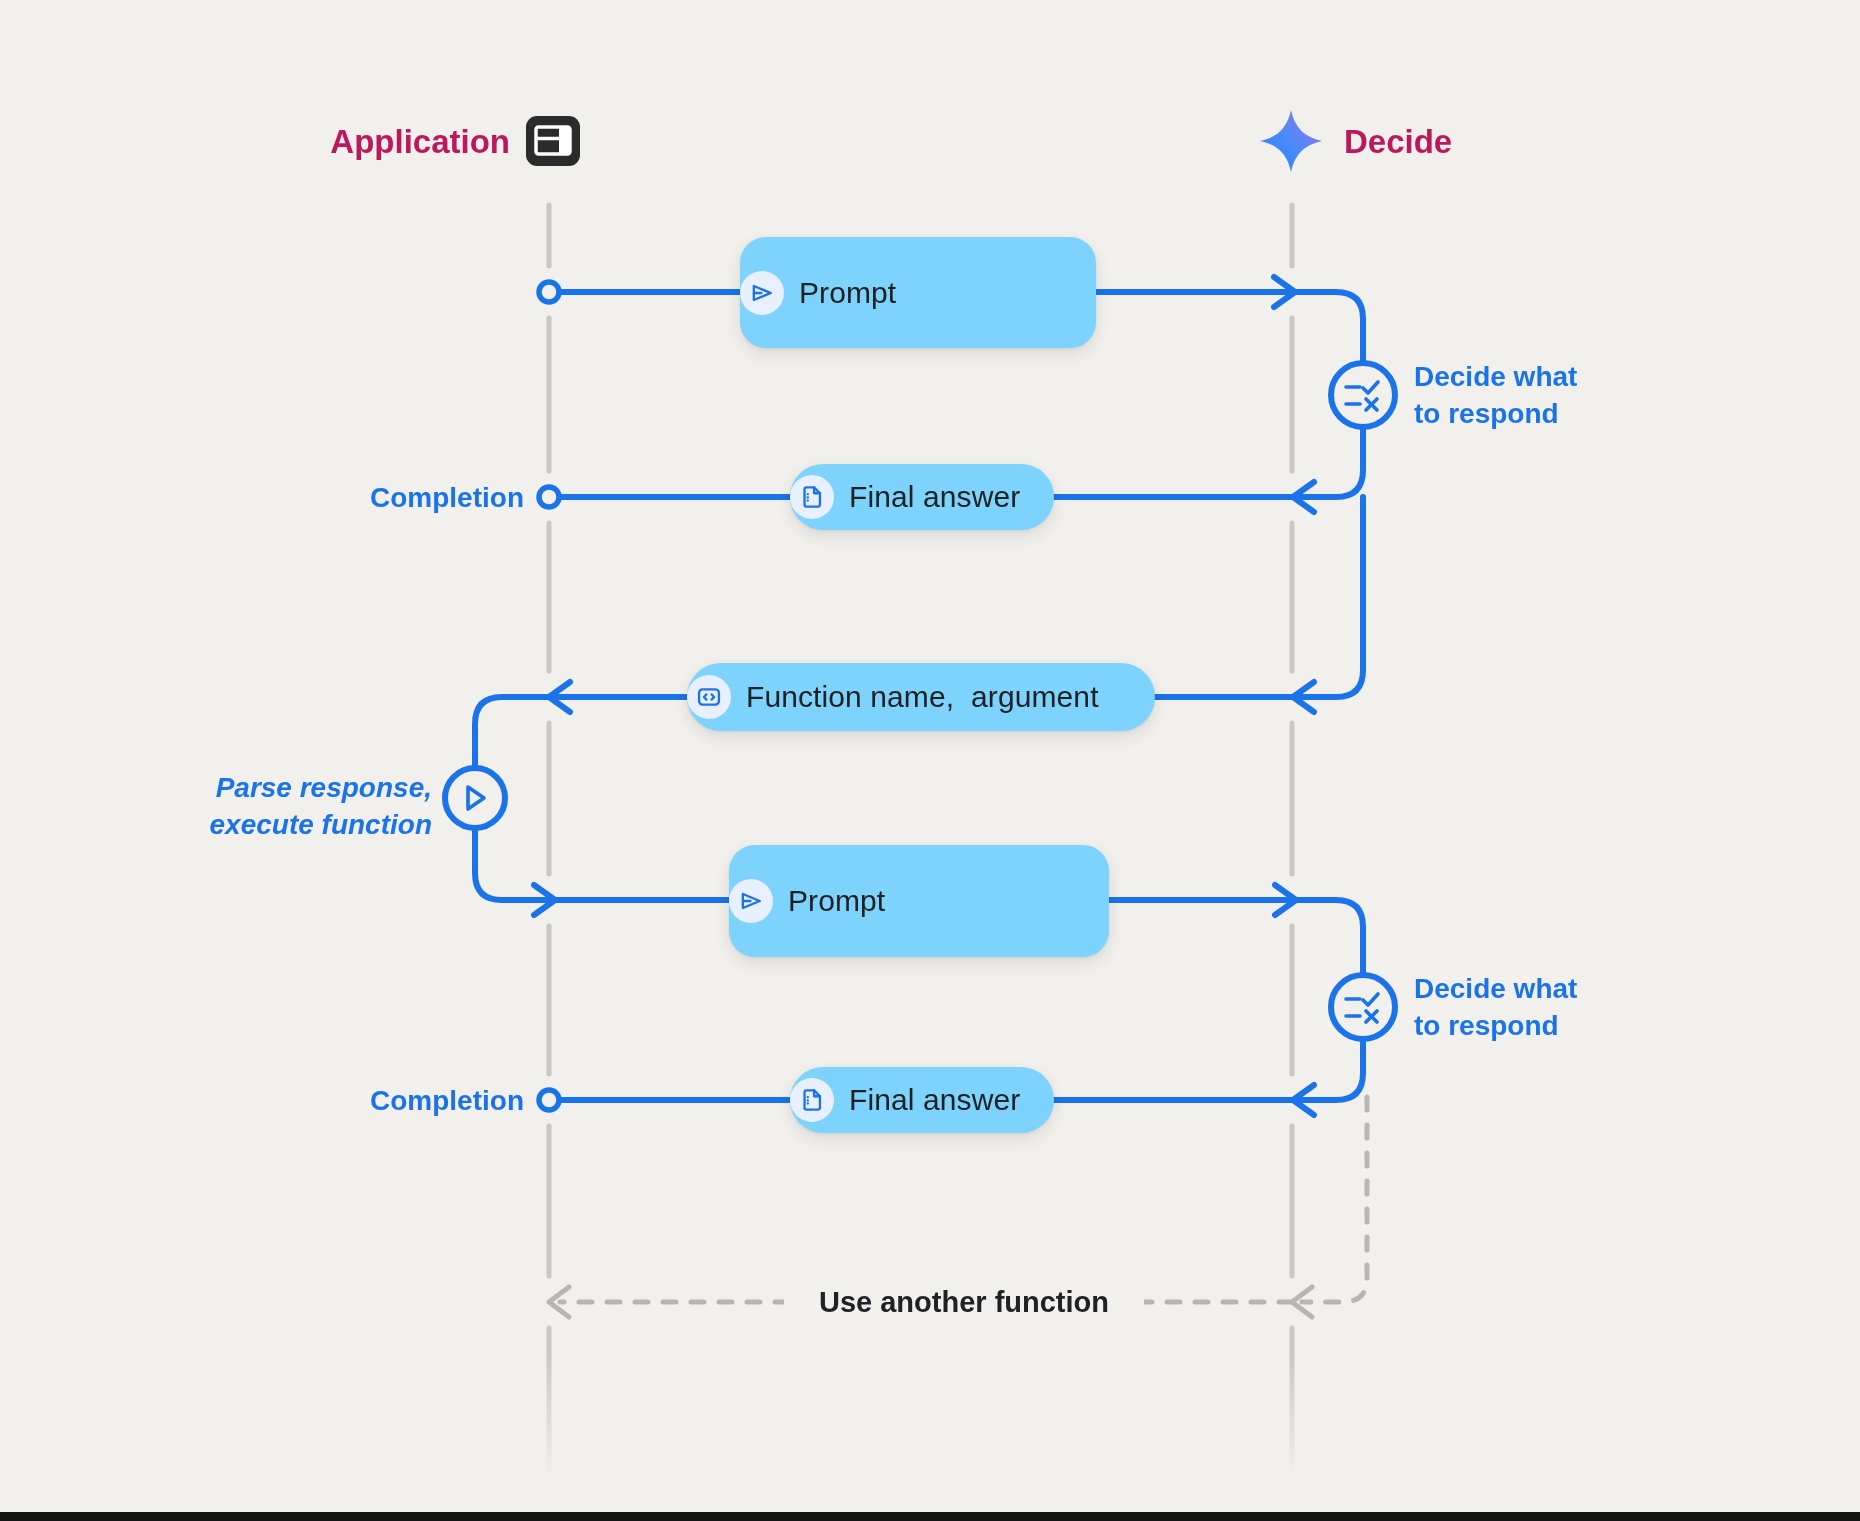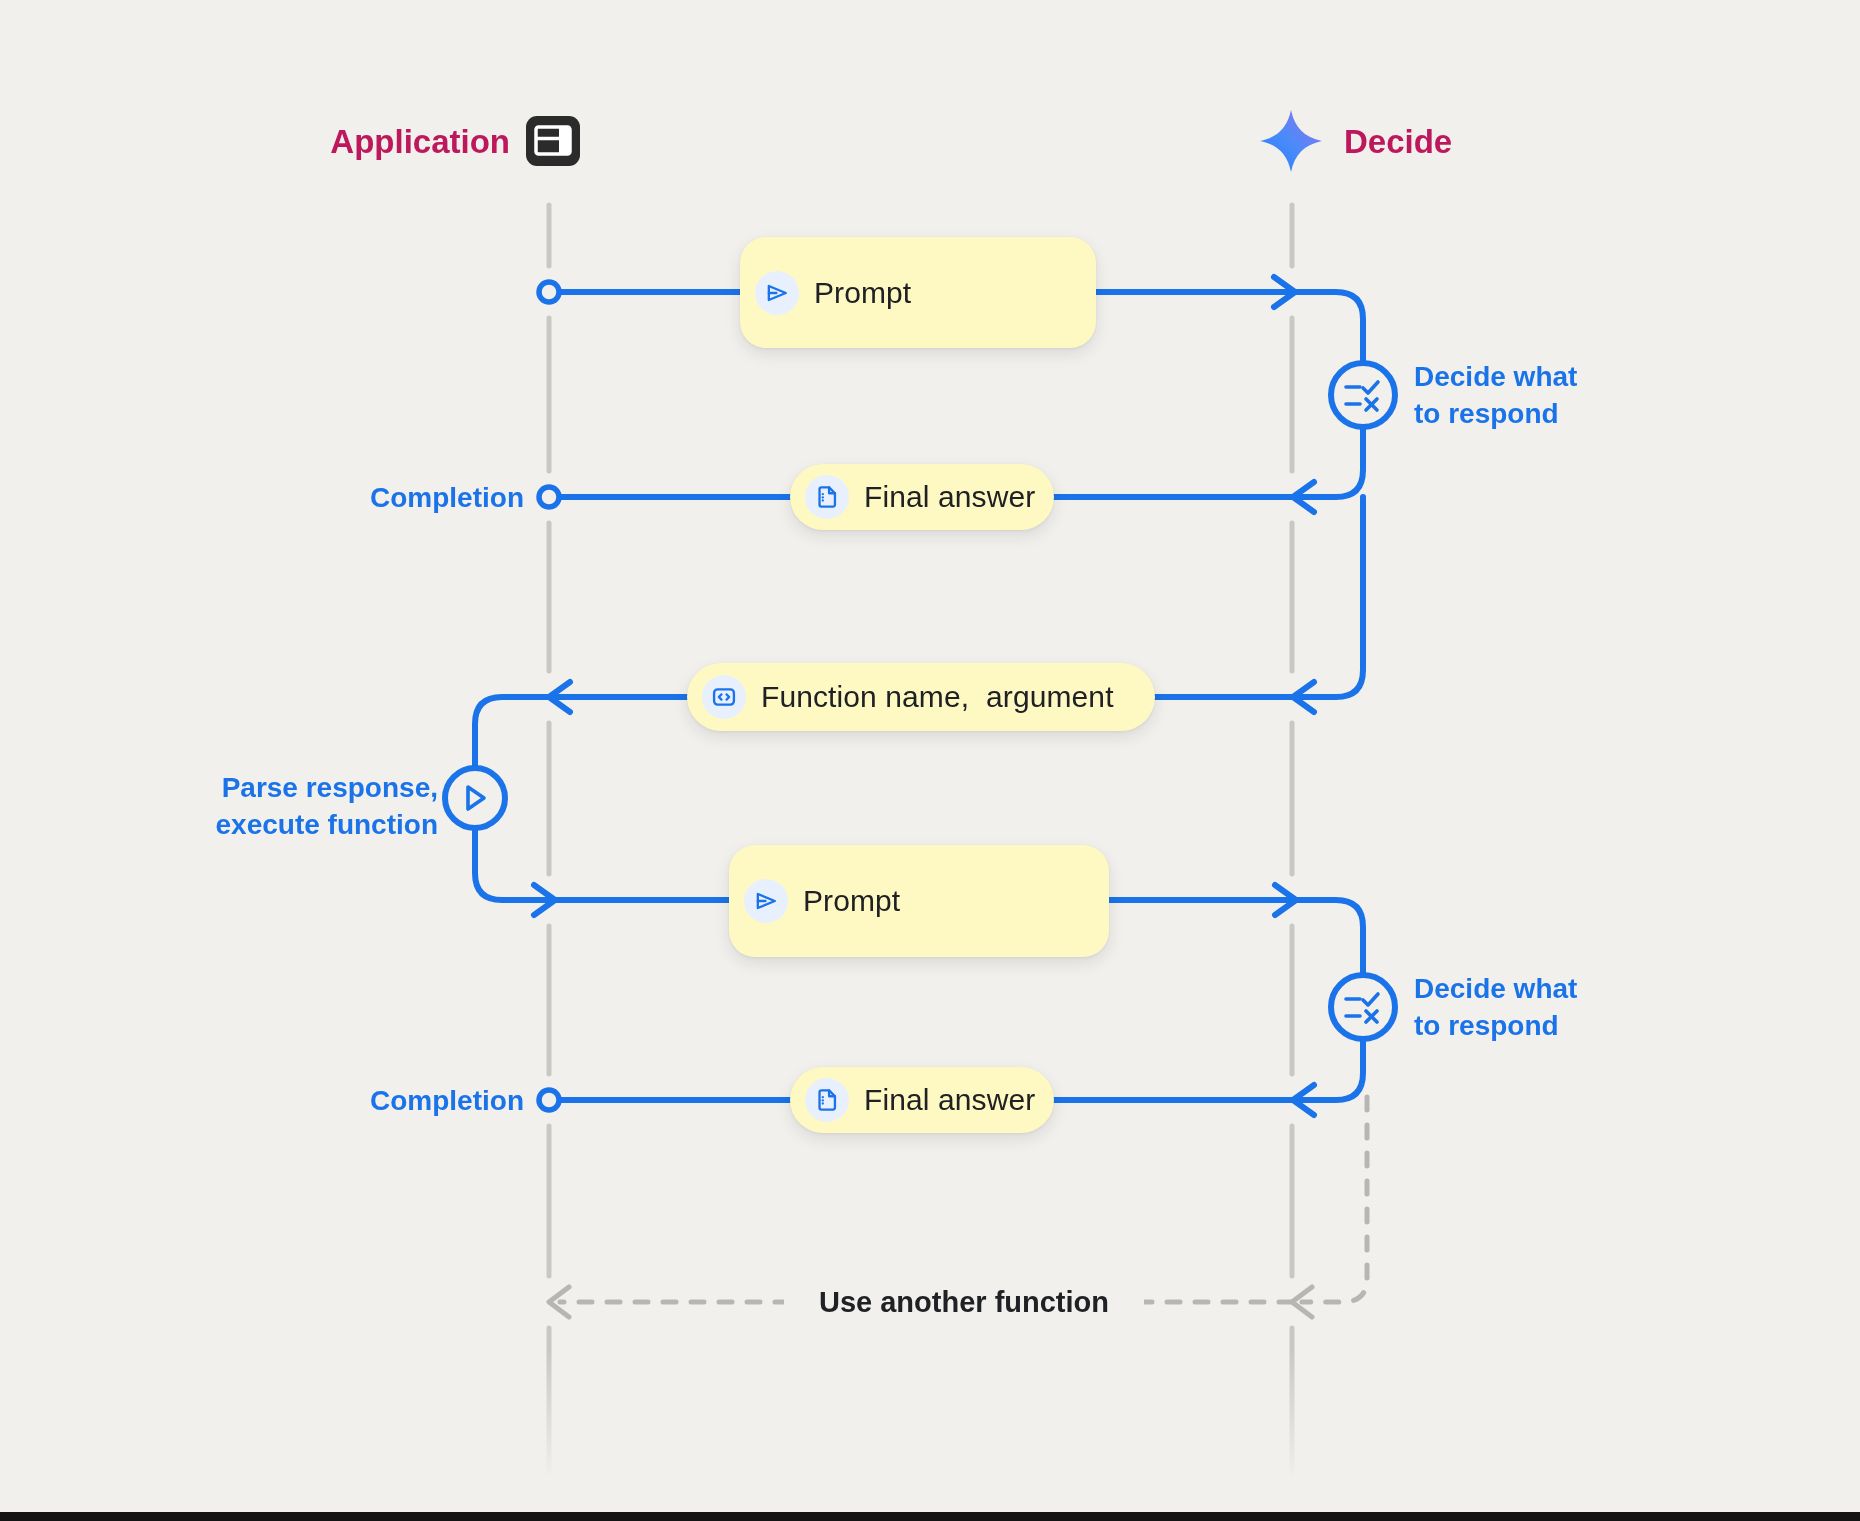--- a/index.html
+++ b/index.html
@@ -13,22 +13,22 @@
   .endpoint{fill:#f1f0ec;stroke:#1a73e8;stroke-width:5.5;}
   .nodeicon{stroke:#1a73e8;stroke-width:3.6;fill:none;stroke-linecap:round;stroke-linejoin:round;}
   .lifeline{stroke:#c9c8c4;stroke-width:5;stroke-linecap:round;}
   .dashline{stroke:#b7b6b3;stroke-width:5;fill:none;stroke-linecap:round;stroke-dasharray:13 15;}
   .dasharrow{stroke:#b7b6b3;stroke-width:5;fill:none;stroke-linecap:round;stroke-linejoin:round;}
 
   .actor-label{position:absolute;font-size:33px;font-weight:bold;color:#be185d;line-height:40px;}
   .blue-label{position:absolute;color:#1a73e8;font-size:28px;font-weight:bold;line-height:37px;}
   .right-align{text-align:right;}
 
-  .msg-box{position:absolute;background:#fef9c3;display:flex;flex-direction:column;justify-content:center;
-    gap:10px;padding-left:15px;box-sizing:border-box;
+  .msg-box{position:absolute;background:#7dd3fc;display:flex;flex-direction:column;justify-content:center;
+    gap:10px;box-sizing:border-box;
     box-shadow:0 6px 16px rgba(32,33,36,.10),0 1px 3px rgba(32,33,36,.07);}
   .msg-row{display:flex;align-items:center;gap:15px;}
   .icon-chip{width:44px;height:44px;border-radius:50%;background:#e8f0fe;display:flex;align-items:center;justify-content:center;flex:none;}
   .icon-chip svg{width:28px;height:28px;display:block;}
   .chip-stroke{stroke:#1a73e8;stroke-width:2;fill:none;stroke-linecap:round;stroke-linejoin:round;}
   .msg-label{font-size:30px;font-weight:500;color:#202124;white-space:pre;letter-spacing:.1px;}
 
   .use-another{position:absolute;left:784px;top:1281px;width:360px;text-align:center;
     background:#f1f0ec;font-size:29px;font-weight:bold;color:#202124;line-height:42px;}
 
@@ -194,21 +194,21 @@
       </span>
       <span class="msg-label">Final answer</span>
     </div>
   </div>
 
   <div class="blue-label" style="left:1414px;top:358px;">
     <div>Decide what</div>
     <div>to respond</div>
   </div>
   <div class="blue-label right-align" style="left:300px;top:479px;width:224px;">Completion</div>
-  <div class="blue-label right-align" style="left:178px;top:769px;width:260px;">
+  <div class="blue-label right-align" style="left:172px;top:769px;width:260px;font-style:italic;">
     <div>Parse response,</div>
     <div>execute function</div>
   </div>
   <div class="blue-label" style="left:1414px;top:970px;">
     <div>Decide what</div>
     <div>to respond</div>
   </div>
   <div class="blue-label right-align" style="left:300px;top:1082px;width:224px;">Completion</div>
 
   <div class="use-another">Use another function</div>

